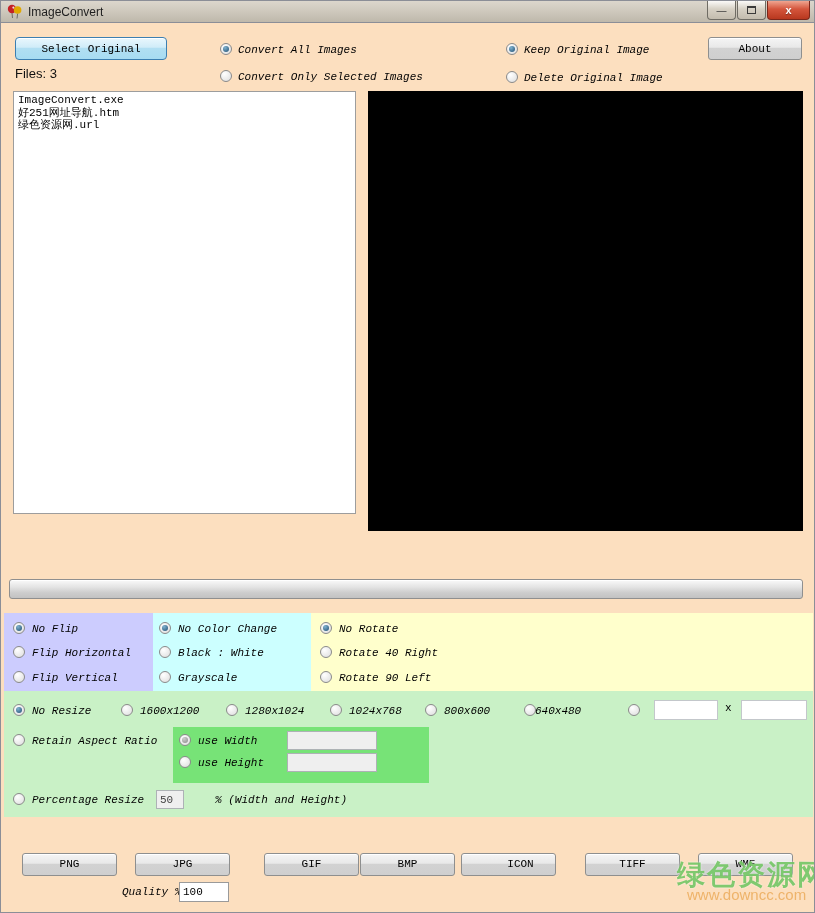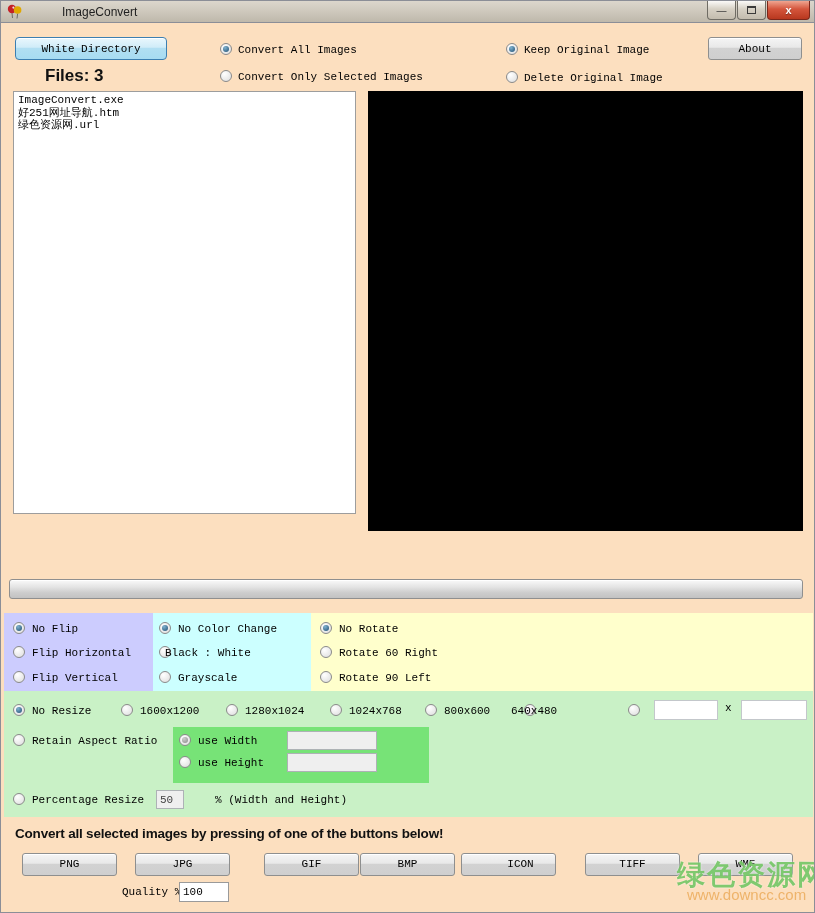--- a/index.html
+++ b/index.html
@@ -8,21 +8,21 @@
     position:relative; width:815px; height:913px; overflow:hidden;
     background:#fcdfbf; border:1px solid #8b8e97;
   }
   
   .titlebar {
     position:absolute; left:0; top:0; width:100%; height:22px;
     background:linear-gradient(#dcd7cd,#cbc5b9 60%,#beb8ab);
     border-bottom:1px solid #8b8e97; display:flex; align-items:center;
   }
   .app-icon { width:16px; height:16px; margin:0 5px 0 6px; }
-  .title-text { font-size:12px; color:#1f1f1f;margin-left:34px; }
+  .title-text { font-size:12px; color:#1f1f1f; }
   .winbtns { position:absolute; right:4px; top:0; display:flex; }
   .wbtn {
     height:19px; margin-left:1px; border:1px solid #6f6c64; border-top:none;
     border-radius:0 0 4px 4px; background:linear-gradient(#fbfaf8,#d6d0c4 45%,#c3bcae);
     display:flex; align-items:center; justify-content:center;
     font-size:10px; color:#3b3b3b; cursor:pointer;
   }
   .wbtn.min { width:29px; } .wbtn.max { width:29px; }
   .wbtn.close {
     width:43px; background:linear-gradient(#f0a590,#d4553c 45%,#b8381f);
@@ -47,29 +47,29 @@
     border:1px solid #8a8a8a; background:radial-gradient(circle at 35% 30%,#ffffff,#dcdcdc);
     cursor:pointer;
   }
   .radio.on::after {
     content:""; position:absolute; left:2px; top:2px; width:6px; height:6px;
     border-radius:50%; background:radial-gradient(circle at 35% 30%,#7fb2cf,#1f4e72);
   }
   .radio.on.dis::after { background:radial-gradient(circle at 35% 30%,#cfcfcf,#8a8a8a); }
   .rlabel {
     position:absolute; font-family:"Liberation Mono","DejaVu Sans Mono",monospace;
-    font-size:11px; color:#000; white-space:nowrap;
+    font-size:11px; color:#000; white-space:nowrap;font-style:italic;
   }
   .field {
     position:absolute; border:1px solid #9a9a9a; background:#fff;
     font-family:"Liberation Mono","DejaVu Sans Mono",monospace; font-size:11px;
     padding:1px 3px; color:#000;
   }
   .field.dis { background:#efefef; border-color:#adb2b5; color:#444; }
-  .boldlabel { position:absolute; font-weight:bold; font-size:17px; color:#111; white-space:nowrap;margin-left:30px; }
+  .boldlabel { position:absolute; font-weight:normal; font-size:13px; color:#111; white-space:nowrap; }
   
   .filelist {
     position:absolute; left:12px; top:90px; width:343px; height:423px;
     background:#fff; border:1px solid #9d9d9d; padding:2px 4px;
     font-family:"Liberation Mono","DejaVu Sans Mono",monospace; font-size:11px;
     line-height:12.5px; overflow:hidden;
   }
   .preview { position:absolute; left:367px; top:90px; width:435px; height:440px; background:#000; }
   .progress {
     position:absolute; left:8px; top:578px; width:794px; height:20px;
@@ -113,21 +113,21 @@
         </div>
       <div class="wbtn max">
           <span class="max-glyph"></span>
         </div>
       <div class="wbtn close">
           <span>x</span>
         </div>
     </div>
   </div>
 
-  <button class="btn blue" style="left:14px; top:36px; width:152px; height:23px;">White Directory</button>
+  <button class="btn blue" style="left:14px; top:36px; width:152px; height:23px;">Select Original</button>
   <button class="btn" style="left:707px; top:36px; width:94px; height:23px;">About</button>
   <div class="boldlabel" style="left:14px; top:65px;">Files: 3</div>
 
   <span class="radio on" style="left:219px; top:42px;"></span>
   <span class="rlabel" style="left:237px; top:43px;">Convert All Images</span>
   <span class="radio" style="left:219px; top:69px;"></span>
   <span class="rlabel" style="left:237px; top:70px;">Convert Only Selected Images</span>
 
   <span class="radio on" style="left:505px; top:42px;"></span>
   <span class="rlabel" style="left:523px; top:43px;">Keep Original Image</span>
@@ -149,47 +149,47 @@
   <span class="rlabel" style="left:31px; top:622px;">No Flip</span>
   <span class="radio" style="left:12px; top:645px;"></span>
   <span class="rlabel" style="left:31px; top:646px;">Flip Horizontal</span>
   <span class="radio" style="left:12px; top:670px;"></span>
   <span class="rlabel" style="left:31px; top:671px;">Flip Vertical</span>
 
   <div class="panel color"></div>
   <span class="radio on" style="left:158px; top:621px;"></span>
   <span class="rlabel" style="left:177px; top:622px;">No Color Change</span>
   <span class="radio" style="left:158px; top:645px;"></span>
-  <span class="rlabel" style="left:164px; top:646px;">Black : White</span>
+  <span class="rlabel" style="left:177px; top:646px;">Black : White</span>
   <span class="radio" style="left:158px; top:670px;"></span>
   <span class="rlabel" style="left:177px; top:671px;">Grayscale</span>
 
   <div class="panel rotate"></div>
   <span class="radio on" style="left:319px; top:621px;"></span>
   <span class="rlabel" style="left:338px; top:622px;">No Rotate</span>
   <span class="radio" style="left:319px; top:645px;"></span>
-  <span class="rlabel" style="left:338px; top:646px;">Rotate 60 Right</span>
+  <span class="rlabel" style="left:338px; top:646px;">Rotate 40 Right</span>
   <span class="radio" style="left:319px; top:670px;"></span>
   <span class="rlabel" style="left:338px; top:671px;">Rotate 90 Left</span>
 
   <div class="panel resize"></div>
   <div class="innergreen"></div>
 
   <span class="radio on" style="left:12px; top:703px;"></span>
   <span class="rlabel" style="left:31px; top:704px;">No Resize</span>
   <span class="radio" style="left:120px; top:703px;"></span>
   <span class="rlabel" style="left:139px; top:704px;">1600x1200</span>
   <span class="radio" style="left:225px; top:703px;"></span>
   <span class="rlabel" style="left:244px; top:704px;">1280x1024</span>
   <span class="radio" style="left:329px; top:703px;"></span>
   <span class="rlabel" style="left:348px; top:704px;">1024x768</span>
   <span class="radio" style="left:424px; top:703px;"></span>
   <span class="rlabel" style="left:443px; top:704px;">800x600</span>
   <span class="radio" style="left:523px; top:703px;"></span>
-  <span class="rlabel" style="left:510px; top:704px;">640x480</span>
+  <span class="rlabel" style="left:534px; top:704px;">640x480</span>
 
   <span class="radio" style="left:627px; top:703px;"></span>
   <input class="field" style="left: 653px; top: 699px; width: 64px; height: 20px; border-color: rgb(195, 199, 203);" value="">
   <span class="custom-x" style="left:724px; top:701px;">x</span>
   <input class="field" style="left: 740px; top: 699px; width: 66px; height: 20px; border-color: rgb(195, 199, 203);" value="">
 
   <span class="radio" style="left:12px; top:733px;"></span>
   <span class="rlabel" style="left:31px; top:734px;">Retain Aspect Ratio</span>
 
   <span class="radio on dis" style="left:178px; top:733px;"></span>
@@ -198,21 +198,20 @@
 
   <span class="radio" style="left:178px; top:755px;"></span>
   <span class="rlabel" style="left:197px; top:756px;">use Height</span>
   <input class="field dis" style="left: 286px; top: 752px; width: 90px; height: 19px;" value="">
 
   <span class="radio" style="left:12px; top:792px;"></span>
   <span class="rlabel" style="left:31px; top:793px;">Percentage Resize</span>
   <input class="field dis" style="left: 155px; top: 789px; width: 28px; height: 19px;" value="50">
   <span class="rlabel" style="left:214px; top:793px;">% (Width and Height)</span>
 
-  <div class="instruction">Convert all selected images by pressing of one of the buttons below!</div>
 
   <button class="btn fmt" style="left:21px;">PNG</button>
   <button class="btn fmt" style="left:134px;">JPG</button>
   <button class="btn fmt" style="left:263px;">GIF</button>
   <button class="btn fmt" style="left:359px;">BMP</button>
   <button class="btn fmt" style="left:460px;padding-left:24px;">ICON</button>
   <button class="btn fmt" style="left:584px;">TIFF</button>
   <button class="btn fmt" style="left:697px;">WMF</button>
 
   <span class="rlabel" style="left:105px; top:885px;margin-left:16px;">Quality %</span>

